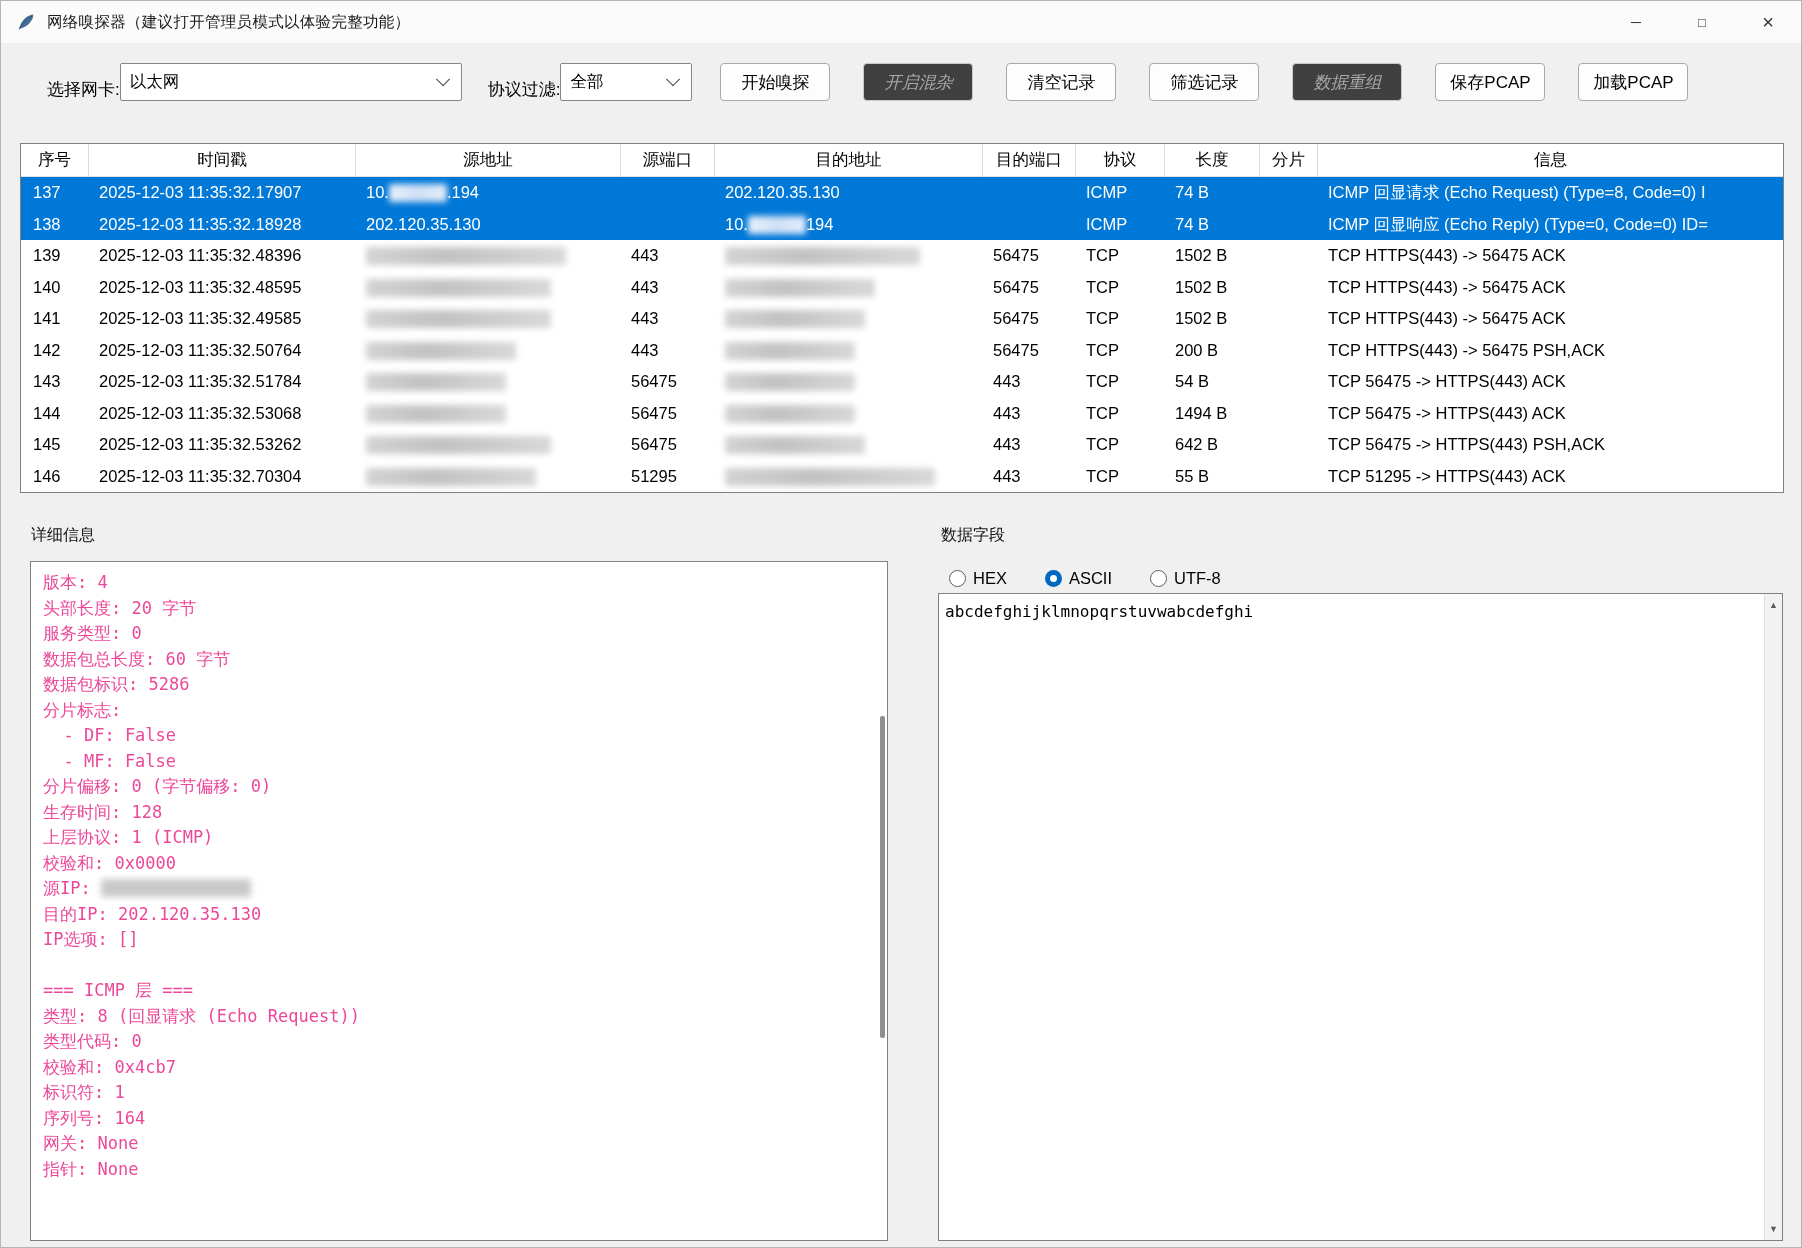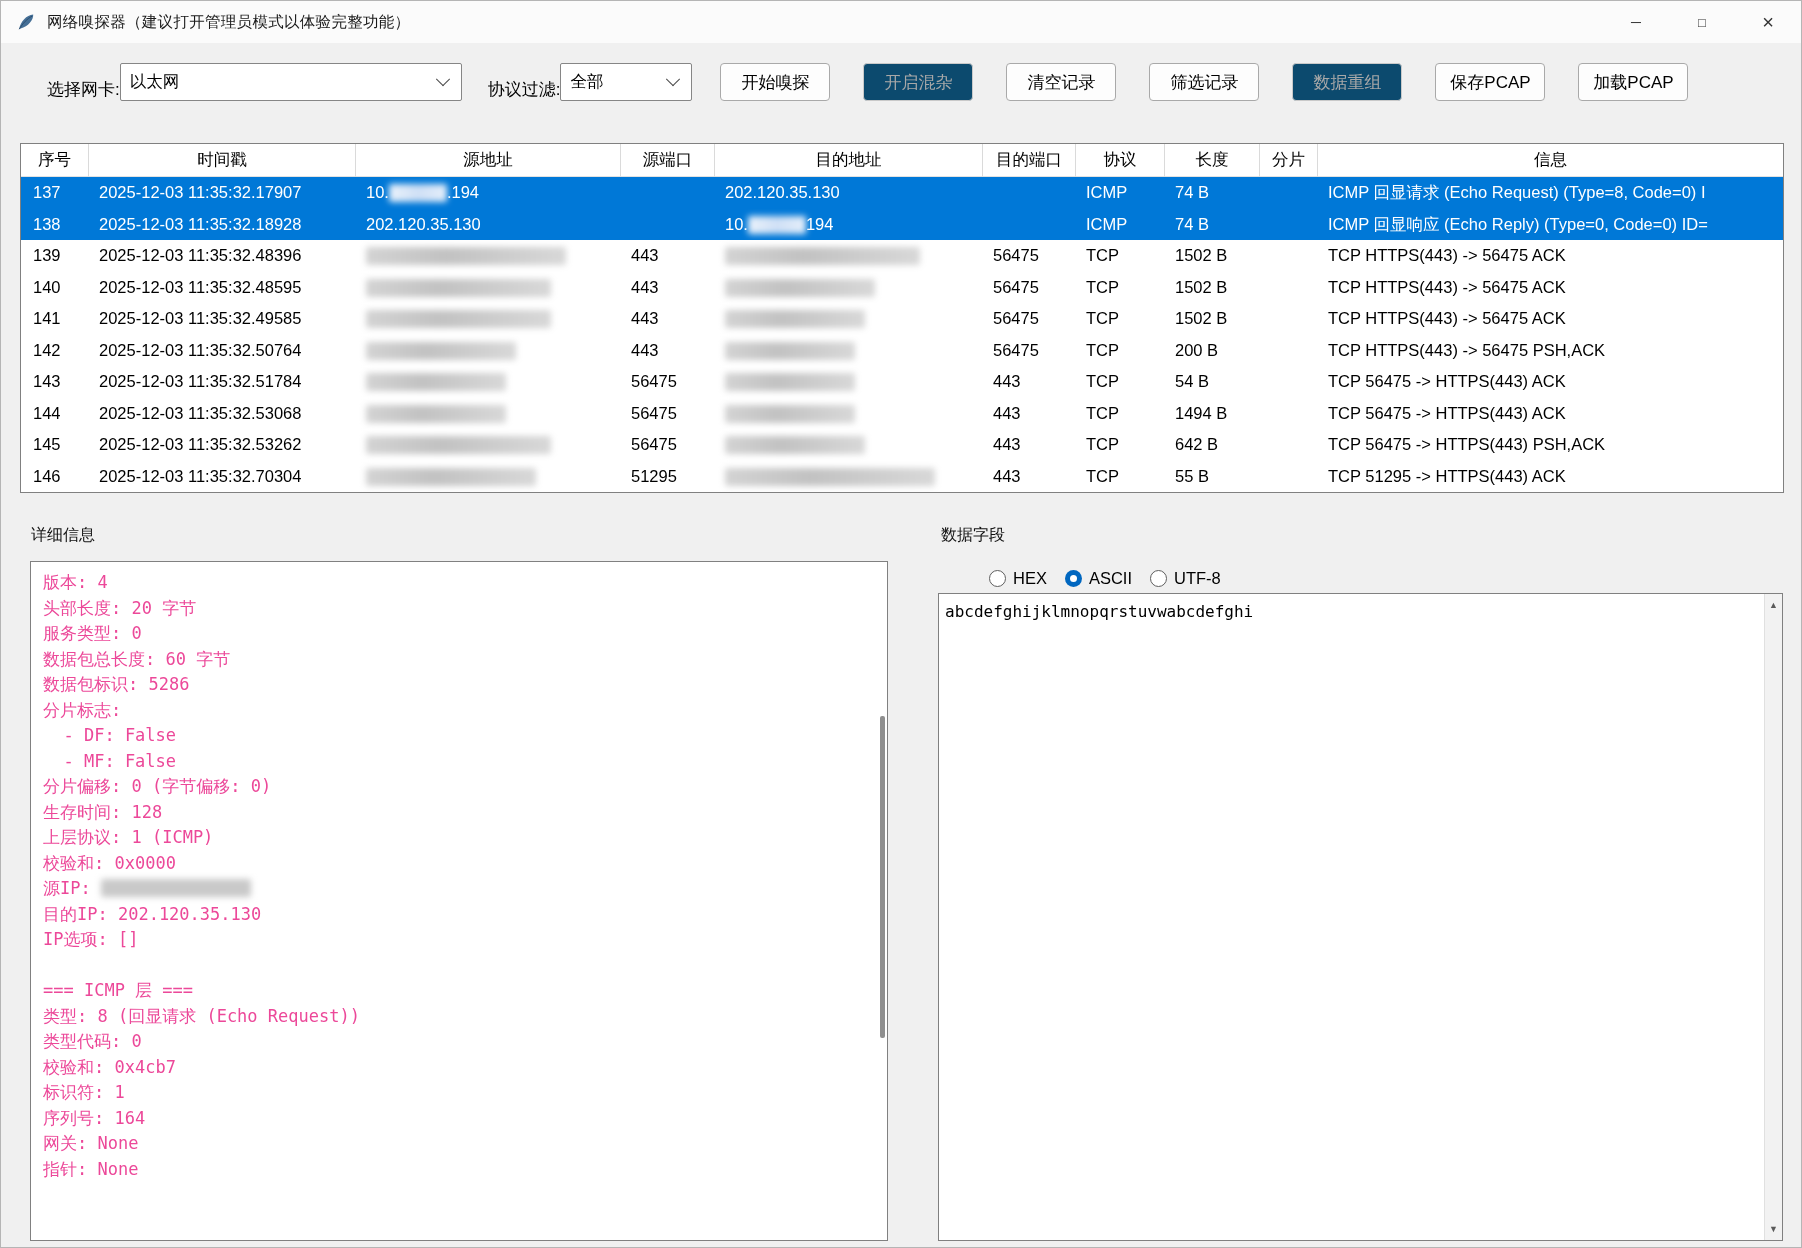--- a/index.html
+++ b/index.html
@@ -22,21 +22,21 @@
   .tb-label.filter{margin-left:26px;}
   .select{display:flex;align-items:center;justify-content:space-between;height:38px;background:#fff;
     border:1px solid #868686;border-radius:2px;box-sizing:border-box;padding-left:9px;font-size:16.5px;}
   .select.nic{width:342px;}
   .select.filter{width:132px;}
   .chev{width:9px;height:9px;border-right:1.7px solid #4a4a4a;border-bottom:1.7px solid #4a4a4a;
     transform:rotate(45deg) translate(-2px,-2px);margin-right:13px;flex:0 0 auto;}
   .btn-row{display:flex;gap:33px;margin-left:28px;}
   .btn{width:110px;height:38px;display:flex;align-items:center;justify-content:center;background:#fdfdfd;
     border:1px solid #a9a9a9;border-radius:4px;font-size:17px;box-sizing:border-box;cursor:default;white-space:nowrap;}
-  .btn.disabled{color:#a8a8a8;border-color:#c9c9c9;background:#0c4a6e;}
+  .btn.disabled{color:#a8a8a8;border-color:#c9c9c9;background:#404040;font-style:italic;}
   
   .packet-table{position:absolute;left:19px;top:142px;width:1764px;height:350px;background:#fff;
     border:1px solid #808080;box-sizing:border-box;overflow:hidden;}
   .tgrid{display:grid;grid-template-columns:68px 267px 265px 94px 268px 93px 89px 95px 58px minmax(0,1fr);}
   .th{height:33px;display:flex;align-items:center;justify-content:center;font-size:16.5px;
     border-right:1px solid #dadada;border-bottom:1px solid #e2e2e2;box-sizing:border-box;white-space:nowrap;overflow:hidden;}
   .th:last-child{border-right:none;}
   .trow{height:31.5px;}
   .td{line-height:31.5px;font-size:16.5px;padding-left:10px;white-space:nowrap;overflow:hidden;box-sizing:border-box;}
   .td.no{padding-left:12px;}
@@ -47,21 +47,21 @@
   
   .panel-label{position:absolute;top:524px;font-size:16px;color:#111;}
   .detail-label{left:30px;}
   .data-label{left:940px;}
   .detail-panel{position:absolute;left:29px;top:560px;width:858px;height:680px;background:#fff;
     border:1px solid #808080;box-sizing:border-box;padding:8px 12px;overflow:hidden;}
   .dline{font-family:"DejaVu Sans Mono","Liberation Mono",monospace;font-size:17px;line-height:25.5px;
     min-height:25.5px;white-space:pre;color:#ec4899;}
   .dline .blur{background:#c9c9c9;vertical-align:-3px;}
   .v-scroll-thumb{position:absolute;right:2px;top:154px;width:5px;height:322px;background:#8f8f8f;border-radius:2px;}
-  .radio-row{position:absolute;left:988px;top:562px;height:30px;display:flex;align-items:center;gap:18px;}
+  .radio-row{position:absolute;left:948px;top:562px;height:30px;display:flex;align-items:center;gap:38px;}
   .radio-opt{display:flex;align-items:center;gap:7px;font-size:16.5px;cursor:default;}
   .radio{width:17px;height:17px;border-radius:50%;border:1.5px solid #5f5f5f;background:#fff;box-sizing:border-box;position:relative;flex:0 0 auto;}
   .radio.checked{border:none;background:#0067c0;}
   .radio.checked::after{content:'';position:absolute;left:5px;top:5px;width:7px;height:7px;background:#fff;border-radius:50%;}
   .data-panel{position:absolute;left:937px;top:592px;width:845px;height:648px;background:#fff;
     border:1px solid #808080;box-sizing:border-box;overflow:hidden;}
   .data-text{font-family:"DejaVu Sans Mono","Liberation Mono",monospace;font-size:16px;padding:8px 6px;white-space:pre;}
   .data-scrollbar{position:absolute;top:0;right:0;bottom:0;width:17px;background:#f2f2f2;border-left:1px solid #e0e0e0;}
   .scroll-arrow{position:absolute;left:0;width:17px;height:16px;display:flex;align-items:center;justify-content:center;
     font-size:9px;color:#5a5a5a;}

